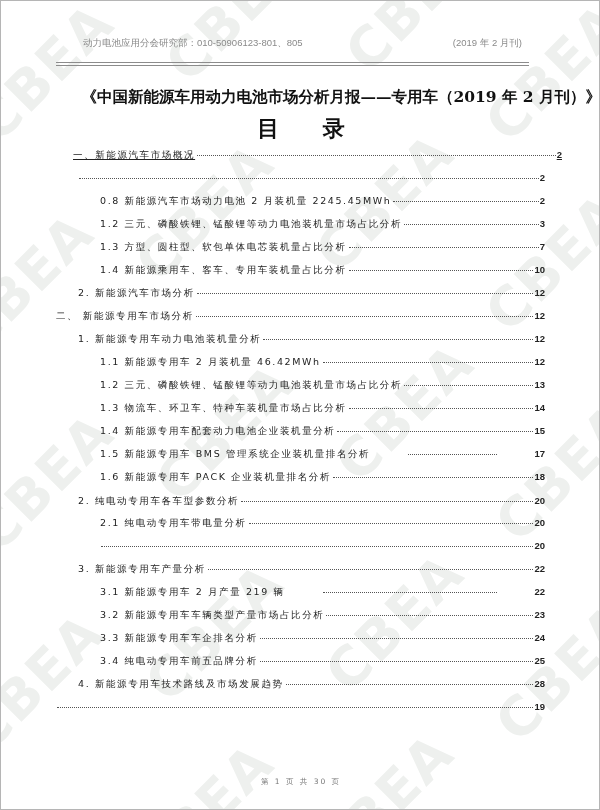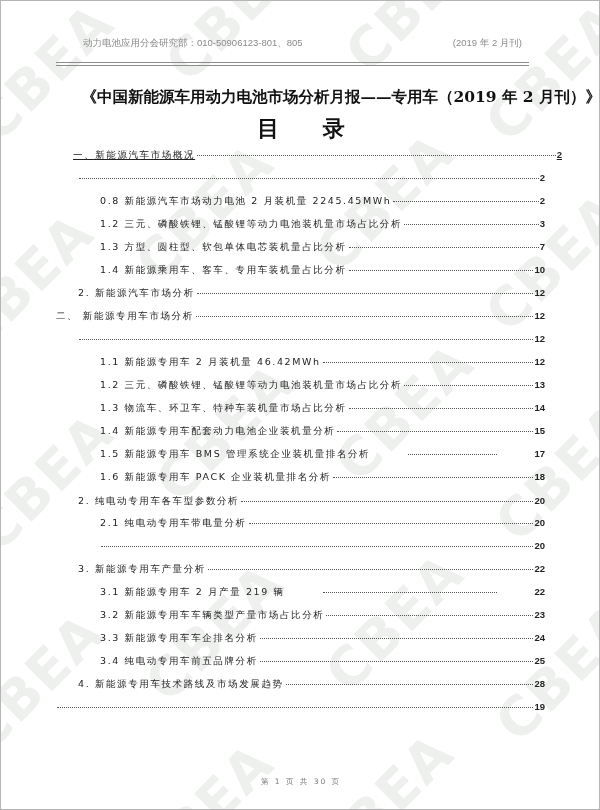--- a/index.html
+++ b/index.html
@@ -101,20 +101,21 @@
         <span class="label">2. 新能源汽车市场分析</span>
         <span class="dots"></span>
         <span class="page-num">12</span>
       </div>
       <div class="toc-row" style="top: 161px; left: 0px; width: 489px;">
         <span class="label">二、  新能源专用车市场分析</span>
         <span class="dots"></span>
         <span class="page-num">12</span>
       </div>
       <div class="toc-row" style="top: 184px; left: 22px; width: 467px;">
+        <span class="label">1. 新能源专用车动力电池装机量分析</span>
         <span class="dots"></span>
         <span class="page-num">12</span>
       </div>
       <div class="toc-row" style="top: 207px; left: 44px; width: 445px;">
         <span class="label">1.1 新能源专用车 2 月装机量 46.42MWh</span>
         <span class="dots"></span>
         <span class="page-num">12</span>
       </div>
       <div class="toc-row" style="top: 230px; left: 44px; width: 445px;">
         <span class="label">1.2 三元、磷酸铁锂、锰酸锂等动力电池装机量市场占比分析</span>

